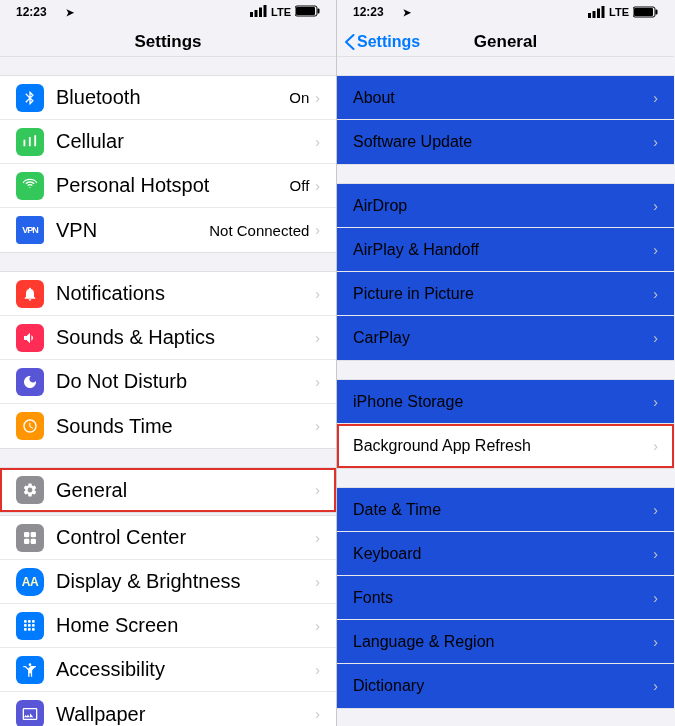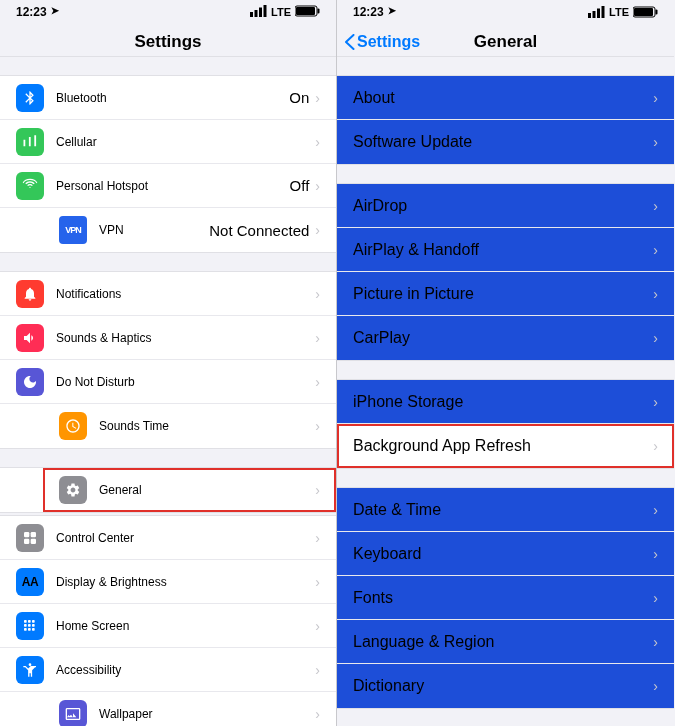--- a/index.html
+++ b/index.html
@@ -16,21 +16,21 @@
     .status-bar {
       display: flex;
       justify-content: space-between;
       align-items: center;
       padding: 4px 16px;
       background: #f2f2f7;
       font-size: 12px;
       font-weight: 600;
       height: 24px;
     }
-    .status-left { display: flex; gap: 4px; }
+    .status-left { display: flex; align-items: center; gap: 19px; }
     .status-right { display: flex; align-items: center; gap: 4px; font-size: 11px; }
 
     
     .panel {
       width: 337px;
       height: 726px;
       display: flex;
       flex-direction: column;
       background: #f2f2f7;
       overflow: hidden;
@@ -81,21 +81,21 @@
     .list-item {
       display: flex;
       align-items: center;
       padding: 0 16px;
       height: 44px;
       background: #fff;
       border-bottom: 1px solid #e8e8ed;
       cursor: pointer;
       position: relative;
     }
-    .list-item:last-child { border-bottom: none; margin-left: 43px; }
+    .list-item:last-child { border-bottom: none; }
 
     
     .list-item.highlighted {
       background: #fff;
       outline: 2px solid #e0302a;
       outline-offset: -2px;
       z-index: 2;
     }
 
     .item-icon {
@@ -105,21 +105,21 @@
       margin-right: 12px;
       display: flex;
       align-items: center;
       justify-content: center;
       flex-shrink: 0;
     }
     .item-icon svg { width: 16px; height: 16px; fill: #fff; }
 
     .item-label {
       flex: 1;
-      font-size: 12px;
+      font-size: 20px;
       color: #000;
     }
     .item-value {
       font-size: 15px;
       color: #000000;
       margin-right: 6px;
     }
     .chevron {
       color: #c7c7cc;
       font-size: 14px;
@@ -312,21 +312,21 @@
               <rect x="13" y="3" width="8" height="8" rx="2"></rect>
               <rect x="3" y="13" width="8" height="8" rx="2"></rect>
               <rect x="13" y="13" width="8" height="8" rx="2"></rect>
             </svg>
         </div>
         <span class="item-label">Control Center</span>
         <span class="chevron">›</span>
       </div>
 
       <div class="list-item">
-        <div class="item-icon bg-display" style="font-size:12px;font-weight:700;color:#000000;letter-spacing:-0.5px;">AA</div>
+        <div class="item-icon bg-display" style="font-size:12px;font-weight:700;color:#fef9c3;letter-spacing:-0.5px;border-radius:10px;">AA</div>
         <span class="item-label">Display &amp; Brightness</span>
         <span class="chevron">›</span>
       </div>
 
       <div class="list-item">
         <div class="item-icon bg-homescreen">
           <svg viewBox="0 0 24 24" fill="white">
               <rect x="3" y="3" width="4" height="4" rx="1"></rect>
               <rect x="9" y="3" width="4" height="4" rx="1"></rect>
               <rect x="15" y="3" width="4" height="4" rx="1"></rect>

